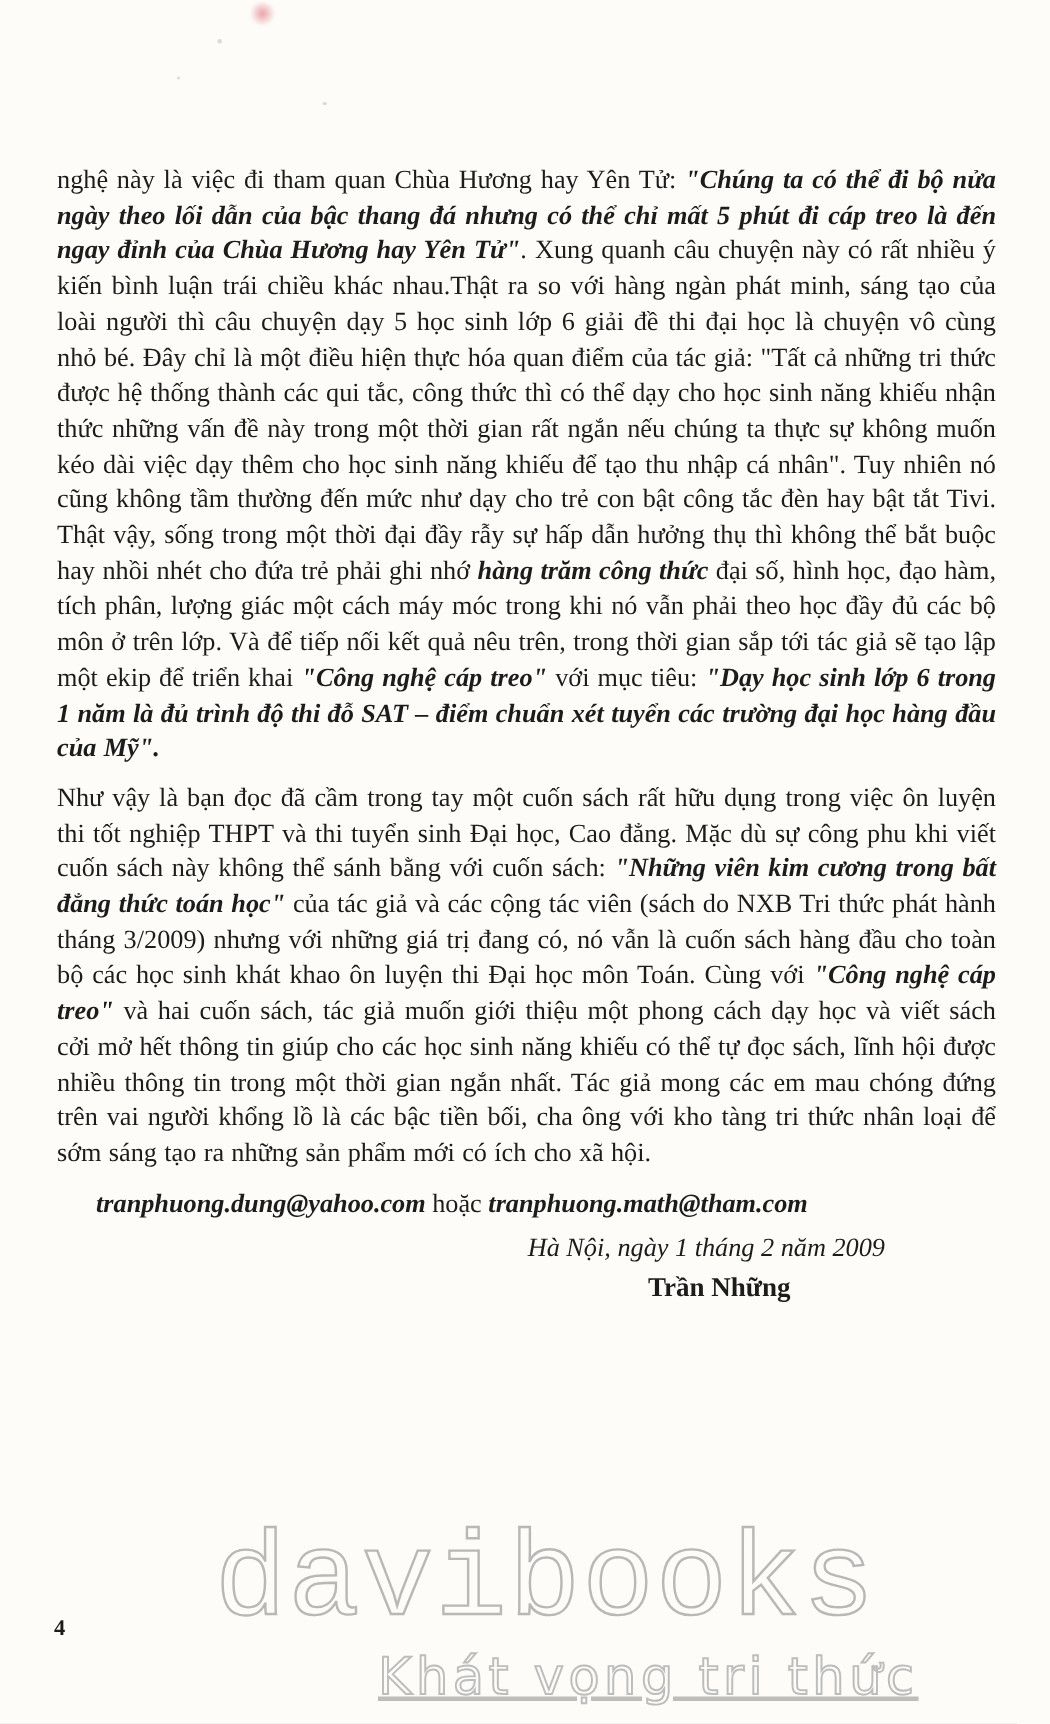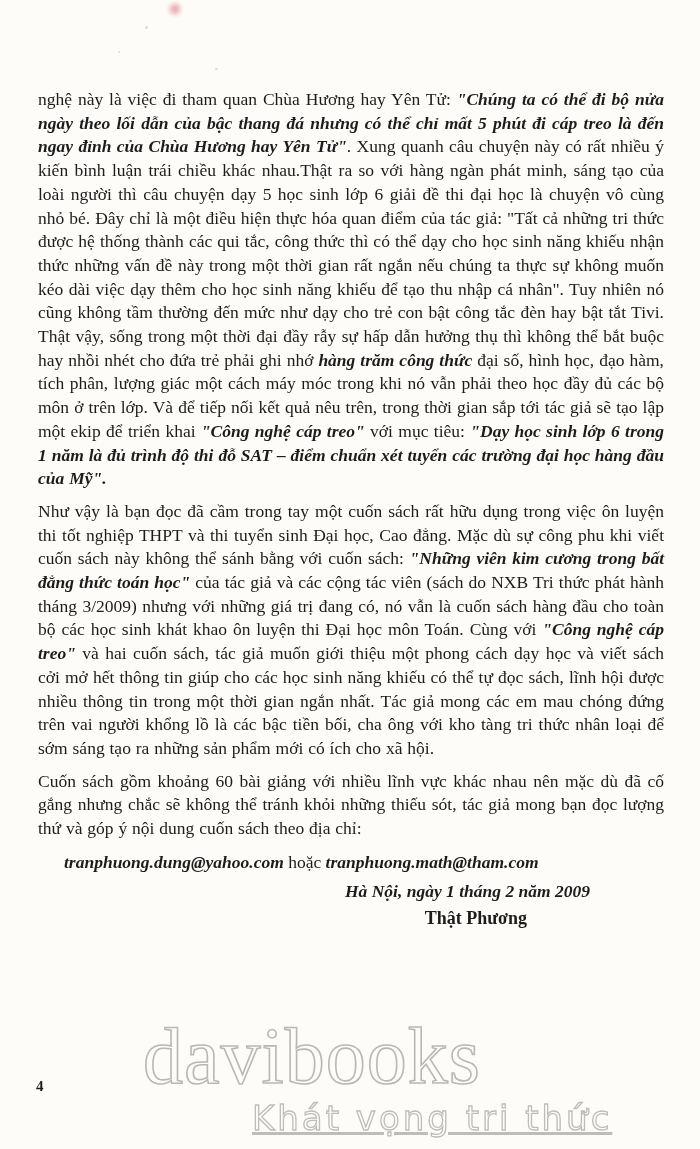--- a/index.html
+++ b/index.html
@@ -7,61 +7,61 @@
     position:relative;
     width:700px;height:1149px;
     margin:0 auto;
     background:#fdfcf9;
     font-family:"Liberation Serif", serif;
     color:#1c1c1c;
     overflow:hidden;
   }
   .text-block{
     position:absolute;
-    left:38px; right:36px; top:88px;
+    left:38px; right:36px; top:108px;
   }
   .para{
     font-size:17.5px;
     line-height:23.7px;
     text-align:justify;
     margin:0 0 9px 0;
     word-spacing:0.5px;
   }
   .bi{font-weight:bold;font-style:italic;}
   .email-line{
     font-size:17.5px;
     line-height:24px;
     padding-left:26px;
     margin:2px 0 7px 0;
   }
   .date-line{
     font-size:17.5px;
     font-style:italic;
-    font-weight:bold;
+    font-weight:normal;
     text-align:right;
     padding-right:74px;
     margin:0 0 6px 0;
   }
   .signature{
     font-size:18px;
     font-weight:bold;
     text-align:right;
     padding-right:137px;
     margin:0;
   }
   .page-num{
     position:absolute;
     left:36px; top:1078px;
     font-size:15px;
     font-weight:bold;
   }
   .wm-title{
     position:absolute;
     left:143px; top:1016px;
-    font-family:Liberation Serif, serif;
+    font-family:Liberation Mono, monospace;
     font-size:80px;
     line-height:80px;
     color:rgba(255,255,255,0.05);
     -webkit-text-stroke:1.6px #b8b8b6;
     letter-spacing:1px;
     pointer-events:none;
   }
   .wm-sub{
     position:absolute;
     left:252px; top:1098px;
@@ -96,21 +96,20 @@
   <div class="speck s1"></div>
   <div class="speck s2"></div>
   <div class="speck s3"></div>
 
   <div class="wm-title">davibooks</div>
   <div class="wm-sub">Khát vọng tri thức</div>
 
   <div class="text-block">
     <p class="para"><span>nghệ này là việc đi tham quan Chùa Hương hay Yên Tử: </span><span class="bi">"Chúng ta có thể đi bộ nửa ngày theo lối dẫn của bậc thang đá nhưng có thể chỉ mất 5 phút đi cáp treo là đến ngay đỉnh của Chùa Hương hay Yên Tử"</span><span>. Xung quanh câu chuyện này có rất nhiều ý kiến bình luận trái chiều khác nhau.Thật ra so với hàng ngàn phát minh, sáng tạo của loài người thì câu chuyện dạy 5 học sinh lớp 6 giải đề thi đại học là chuyện vô cùng nhỏ bé. Đây chỉ là một điều hiện thực hóa quan điểm của tác giả: "Tất cả những tri thức được hệ thống thành các qui tắc, công thức thì có thể dạy cho học sinh năng khiếu nhận thức những vấn đề này trong một thời gian rất ngắn nếu chúng ta thực sự không muốn kéo dài việc dạy thêm cho học sinh năng khiếu để tạo thu nhập cá nhân". Tuy nhiên nó cũng không tầm thường đến mức như dạy cho trẻ con bật công tắc đèn hay bật tắt Tivi. Thật vậy, sống trong một thời đại đầy rẫy sự hấp dẫn hưởng thụ thì không thể bắt buộc hay nhồi nhét cho đứa trẻ phải ghi nhớ </span><span class="bi">hàng trăm công thức</span><span> đại số, hình học, đạo hàm, tích phân, lượng giác một cách máy móc trong khi nó vẫn phải theo học đầy đủ các bộ môn ở trên lớp. Và để tiếp nối kết quả nêu trên, trong thời gian sắp tới tác giả sẽ tạo lập một ekip để triển khai </span><span class="bi">"Công nghệ cáp treo"</span><span> với mục tiêu: </span><span class="bi">"Dạy học sinh lớp 6 trong 1 năm là đủ trình độ thi đỗ SAT – điểm chuẩn xét tuyển các trường đại học hàng đầu của Mỹ".</span></p>
     <p class="para"><span>Như vậy là bạn đọc đã cầm trong tay một cuốn sách rất hữu dụng trong việc ôn luyện thi tốt nghiệp THPT và thi tuyển sinh Đại học, Cao đẳng. Mặc dù sự công phu khi viết cuốn sách này không thể sánh bằng với cuốn sách: </span><span class="bi">"Những viên kim cương trong bất đẳng thức toán học"</span><span> của tác giả và các cộng tác viên (sách do NXB Tri thức phát hành tháng 3/2009) nhưng với những giá trị đang có, nó vẫn là cuốn sách hàng đầu cho toàn bộ các học sinh khát khao ôn luyện thi Đại học môn Toán. Cùng với </span><span class="bi">"Công nghệ cáp treo"</span><span> và hai cuốn sách, tác giả muốn giới thiệu một phong cách dạy học và viết sách cởi mở hết thông tin giúp cho các học sinh năng khiếu có thể tự đọc sách, lĩnh hội được nhiều thông tin trong một thời gian ngắn nhất. Tác giả mong các em mau chóng đứng trên vai người khổng lồ là các bậc tiền bối, cha ông với kho tàng tri thức nhân loại để sớm sáng tạo ra những sản phẩm mới có ích cho xã hội.</span></p>
-    <p class="para"><span>Cuốn sách gồm khoảng 60 bài giảng với nhiều lĩnh vực khác nhau nên mặc dù đã cố gắng nhưng chắc sẽ không thể tránh khỏi những thiếu sót, tác giả mong bạn đọc lượng thứ và góp ý nội dung cuốn sách theo địa chỉ:</span></p>
     <p class="email-line"><span class="bi">tranphuong.dung@yahoo.com</span><span> hoặc </span><span class="bi">tranphuong.math@tham.com</span></p>
     <p class="date-line">Hà Nội, ngày 1 tháng 2 năm 2009</p>
-    <p class="signature">Thật Phương</p>
+    <p class="signature">Trần Những</p>
   </div>
 
   <div class="page-num">4</div>
 
 </div>
 
 </body></html>

